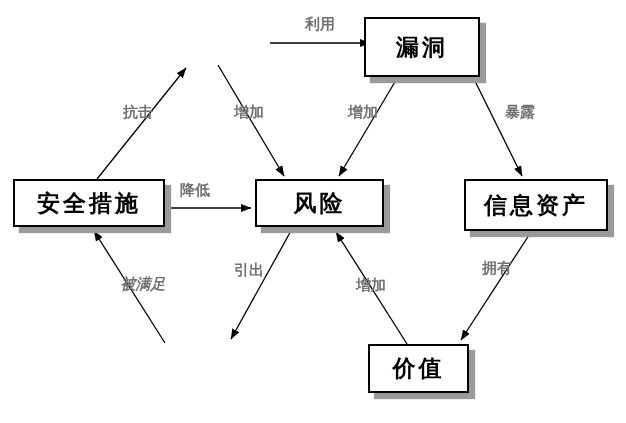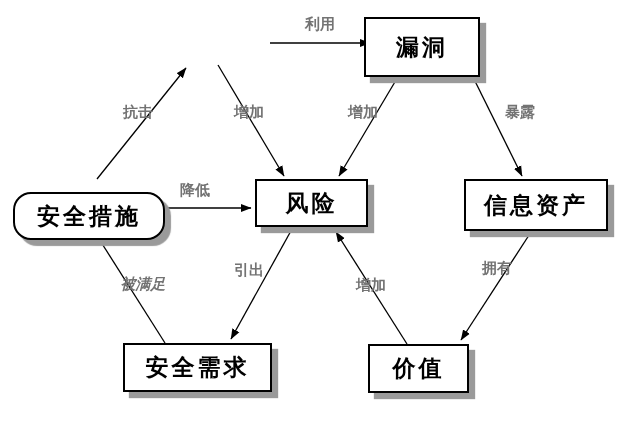--- a/index.html
+++ b/index.html
@@ -63,24 +63,23 @@
         <line x1="467" y1="65" x2="522" y2="176" stroke="#000000" stroke-width="1.3" marker-end="url(#arrowhead)"></line>
         <line x1="165" y1="208" x2="251" y2="208" stroke="#000000" stroke-width="1.3" marker-end="url(#arrowhead)"></line>
         <line x1="165" y1="343" x2="94" y2="231" stroke="#000000" stroke-width="1.3" marker-end="url(#arrowhead)"></line>
         <line x1="292" y1="229" x2="231" y2="339" stroke="#000000" stroke-width="1.3" marker-end="url(#arrowhead)"></line>
         <line x1="407" y1="344" x2="336" y2="232" stroke="#000000" stroke-width="1.3" marker-end="url(#arrowhead)"></line>
         <line x1="533" y1="229" x2="461" y2="340" stroke="#000000" stroke-width="1.3" marker-end="url(#arrowhead)"></line>
       </g>
   </svg>
 
   <div class="node" style="left: 364px; top: 17px; width: 116px; height: 60px;">漏洞</div>
-  <div class="node" style="left: 13px; top: 192px; width: 152px; height: 48px; border-radius: 18px;">安全措施</div>
-  <div class="node" style="left: 255px; top: 179px; width: 113px; height: 48px;">风险</div>
+  <div class="node" style="left: 13px; top: 179px; width: 152px; height: 48px;">安全措施</div>
+  <div class="node" style="left: 255px; top: 179px; width: 129px; height: 48px;">风险</div>
   <div class="node" style="left: 464px; top: 179px; width: 144px; height: 52px;">信息资产</div>
-  <div class="node" style="left: 123px; top: 343px; width: 149px; height: 49px;">安全需求</div>
   <div class="node" style="left: 368px; top: 344px; width: 101px; height: 49px;">价值</div>
 
   <div class="edge-label" style="left: 320px; top: 24px;">利用</div>
   <div class="edge-label" style="left: 138px; top: 112px;">抗击</div>
   <div class="edge-label" style="left: 249px; top: 112px;">增加</div>
   <div class="edge-label" style="left: 363px; top: 112px;">增加</div>
   <div class="edge-label" style="left: 520px; top: 112px;">暴露</div>
   <div class="edge-label" style="left: 195px; top: 190px;">降低</div>
   <div class="edge-label" style="left: 143px; top: 284px; font-style: italic;">被满足</div>
   <div class="edge-label" style="left: 249px; top: 270px;">引出</div>

